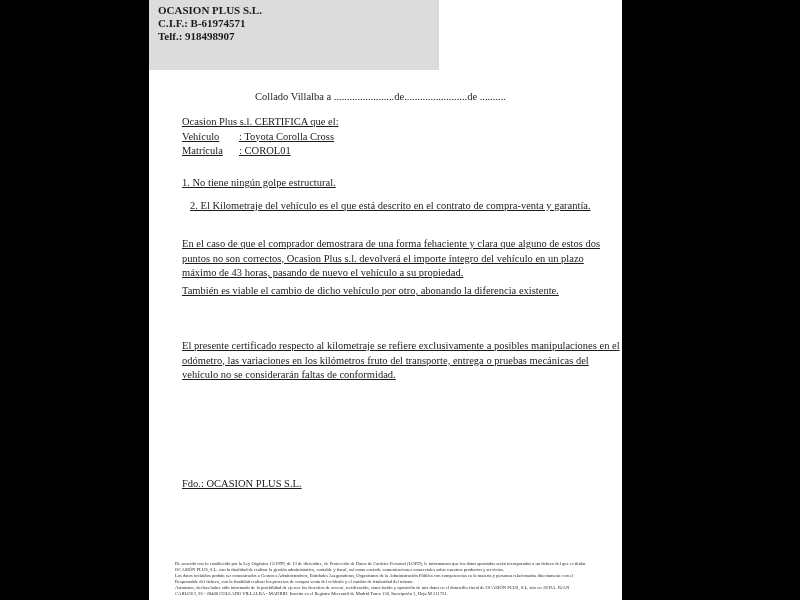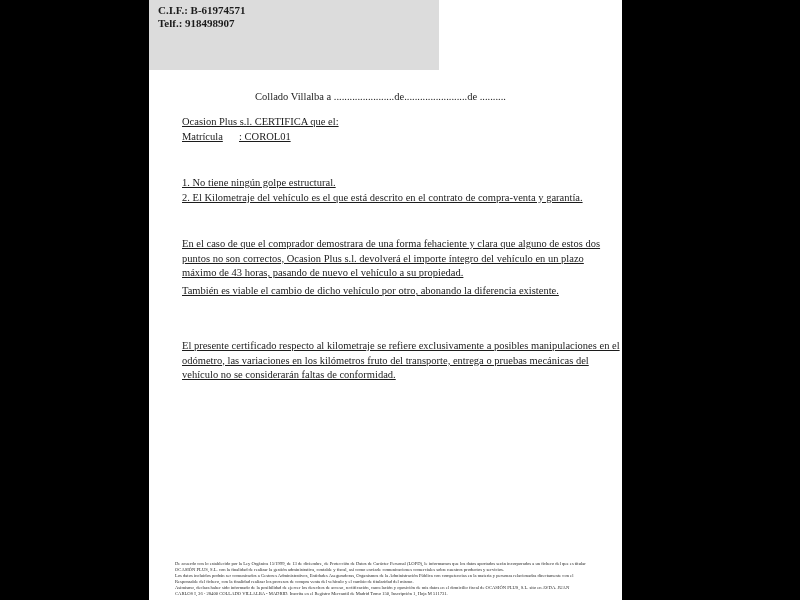--- a/index.html
+++ b/index.html
@@ -46,21 +46,21 @@
     line-height:14.5px;
     text-decoration:underline;
   }
   .certifica{ top:115px; }
   .cert-row .lbl{
     display:inline-block;
     width:57px;
     text-decoration:underline;
   }
   .point1{ top:176px; }
-  .point2{ top:191px; }
+  .point2{ top:199px;margin-left:8px; }
   .para1{ top:237px; }
   .para2{ top:284px; }
   .para3{ top:304px; }
   .para4{ top:339px; }
   .signature{ top:477px; }
   .legal{
     position:absolute;
     left:26px;top:561px;
     width:894px;
     transform:scale(0.5);
@@ -69,38 +69,41 @@
     line-height:11.9px;
     color:#2a2a2a;
   }
 </style>
 </head>
 <body>
 
 <div class="paper">
 
   <div class="header-box">
+    <div>OCASION PLUS S.L.</div>
     <div>C.I.F.: B-61974571</div>
     <div>Telf.: 918498907</div>
   </div>
 
   <div class="date-line">Collado Villalba a .......................de........................de ..........</div>
 
   <div class="block certifica">
     <div>Ocasion Plus s.l. CERTIFICA que el:</div>
+    <div class="cert-row"><span class="lbl">Vehículo</span><span>: Toyota Corolla Cross</span></div>
     <div class="cert-row"><span class="lbl">Matrícula</span><span>: COROL01</span></div>
   </div>
 
   <div class="block point1">1. No tiene ningún golpe estructural.</div>
   <div class="block point2">2. El Kilometraje del vehículo es el que está descrito en el contrato de compra-venta y garantía.</div>
 
   <div class="block para1">En el caso de que el comprador demostrara de una forma fehaciente y clara que alguno de estos dos puntos no son correctos, Ocasion Plus s.l. devolverá el importe íntegro del vehículo en un plazo máximo de 43 horas, pasando de nuevo el vehículo a su propiedad.</div>
   <div class="block para2">También es viable el cambio de dicho vehículo por otro, abonando la diferencia existente.</div>
   <div class="block para4">El presente certificado respecto al kilometraje se refiere exclusivamente a posibles manipulaciones en el odómetro, las variaciones en los kilómetros fruto del transporte, entrega o pruebas mecánicas del vehículo no se considerarán faltas de conformidad.</div>
 
+  <div class="block signature">Fdo.: OCASION PLUS S.L.</div>
 
   <div class="legal">
     <div>De acuerdo con lo establecido por la Ley Orgánica 15/1999, de 13 de diciembre, de Protección de Datos de Carácter Personal (LOPD), le informamos que los datos aportados serán incorporados a un fichero del que es titular</div>
     <div>OCASIÓN PLUS, S.L. con la finalidad de realizar la gestión administrativa, contable y fiscal, así como enviarle comunicaciones comerciales sobre nuestros productos y servicios.</div>
     <div>Los datos incluidos podrán ser comunicados a Gestores Administrativos, Entidades Aseguradoras, Organismos de la Administración Pública con competencias en la materia y personas relacionadas directamente con el</div>
     <div>Responsable del fichero, con la finalidad realizar los procesos de compra venta del vehículo y el cambio de titularidad del mismo.</div>
     <div>Asimismo, declara haber sido informado de la posibilidad de ejercer los derechos de acceso, rectificación, cancelación y oposición de mis datos en el domicilio fiscal de OCASIÓN PLUS, S.L. sito en AVDA. JUAN</div>
     <div>CARLOS I, 36 - 28400 COLLADO VILLALBA - MADRID. Inscrita en el Registro Mercantil de Madrid Tomo 150, Inscripción 1, Hoja M 511731.</div>
   </div>
 

